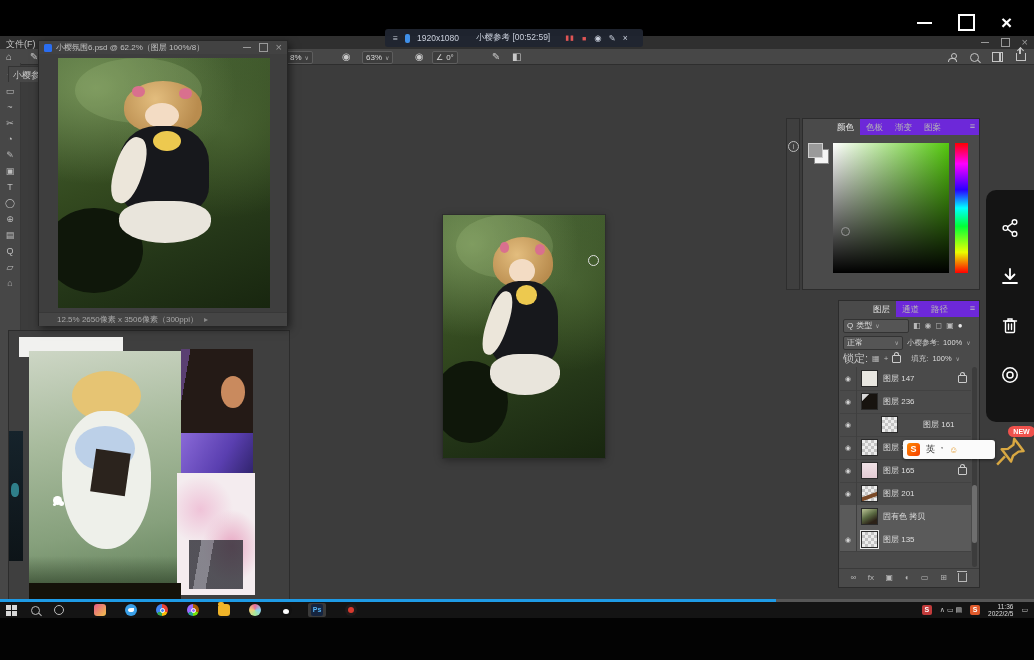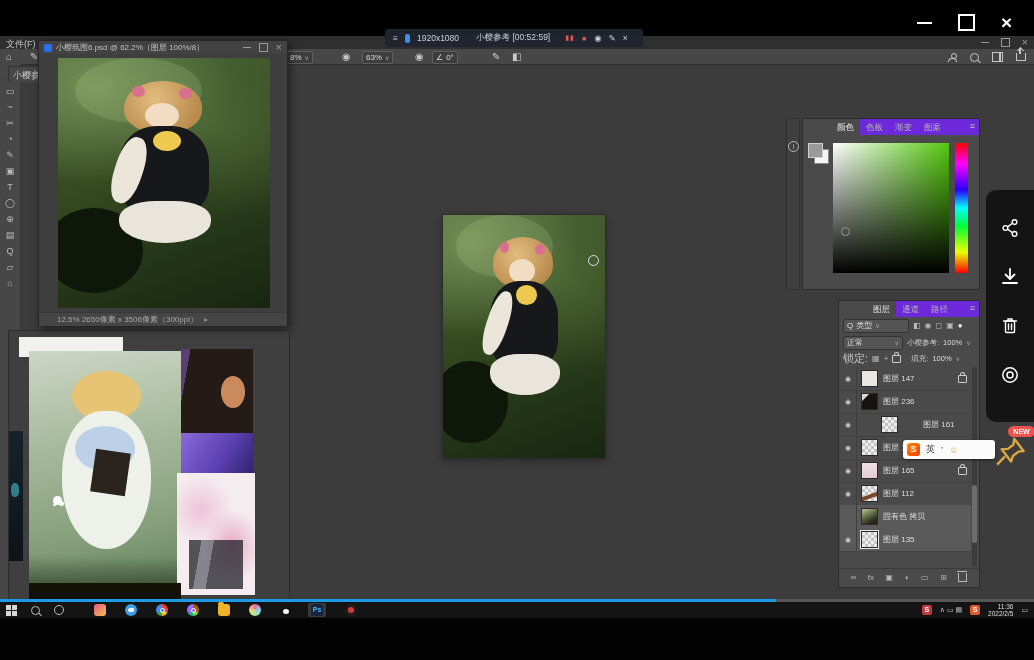--- a/index.html
+++ b/index.html
@@ -451,21 +451,21 @@
           </span>
         <span class="thumb t-pink"></span>
         <span class="lname">图层 165</span>
         <span class="mini-lock"></span>
       </div>
       <div class="layer-row" style="top:115px;">
         <span class="eye-cell">
             <span class="eye">◉</span>
           </span>
         <span class="thumb t-stroke"></span>
-        <span class="lname">图层 112</span>
+        <span class="lname">图层 201</span>
       </div>
       <div class="layer-row sel" style="top:138px;">
         <span class="eye-cell"></span>
         <span class="thumb t-art"></span>
         <span class="lname">固有色 拷贝</span>
       </div>
       <div class="layer-row sel" style="top:161px;">
         <span class="eye-cell">
             <span class="eye">◉</span>
           </span>

